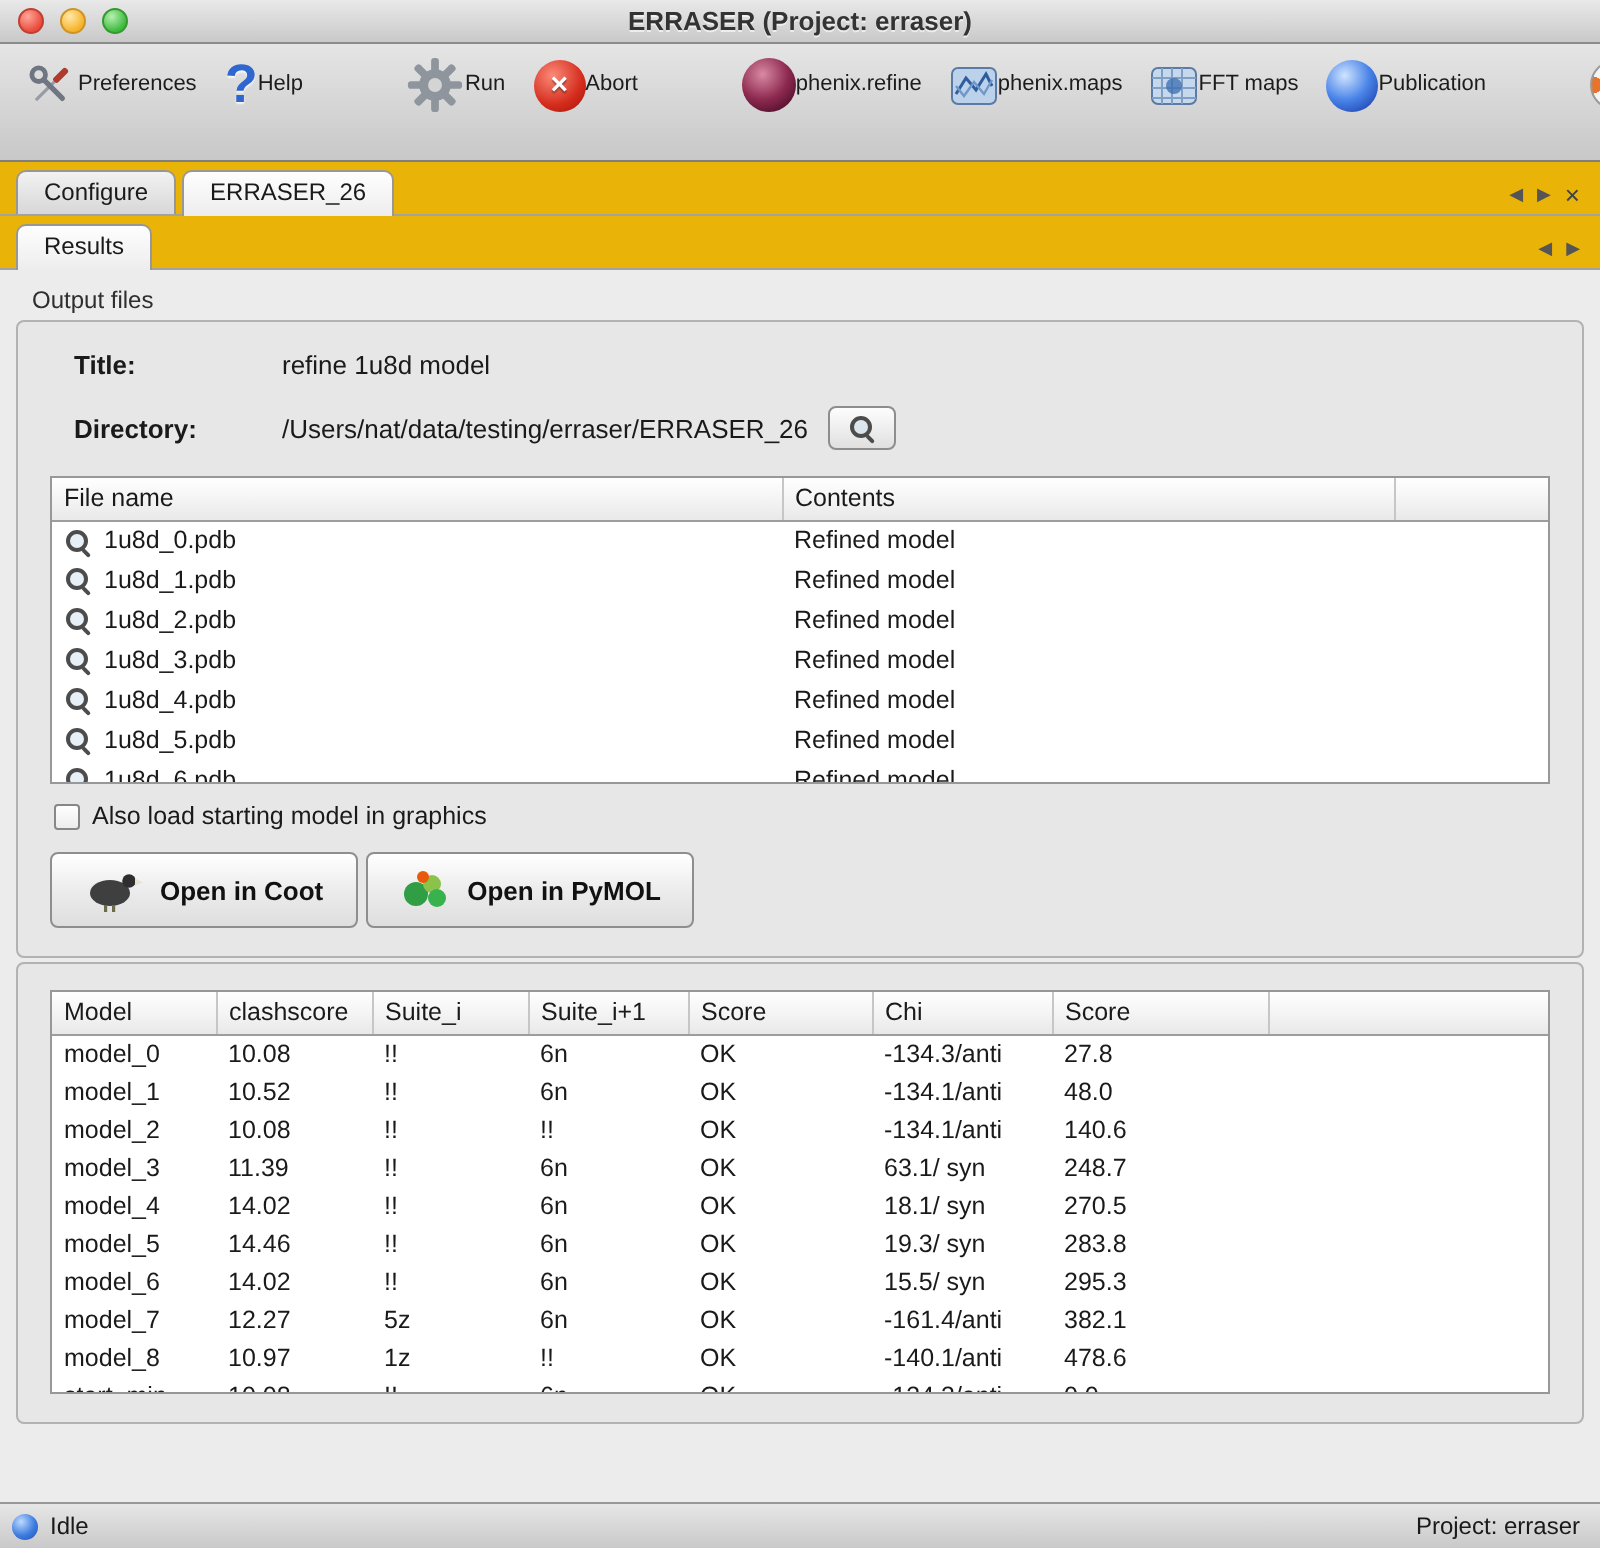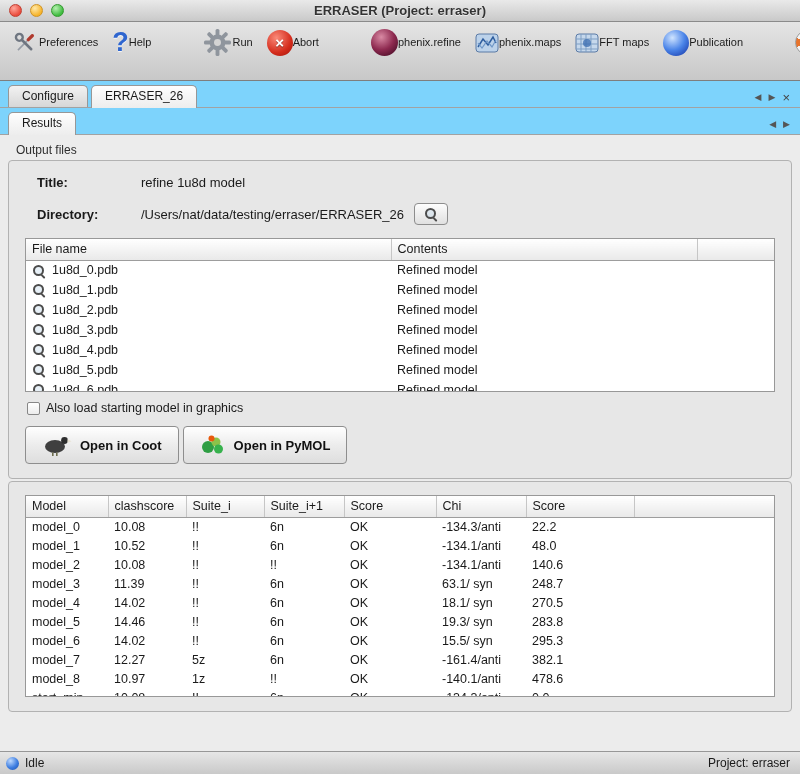--- a/index.html
+++ b/index.html
@@ -26,21 +26,21 @@
   .icon-help::after { content:"?"; }
   .icon-abort { width:26px; height:26px; border-radius:50%; background:radial-gradient(circle at 36% 30%, #fb8a79, #d42c1c 60%, #a01309); display:flex; align-items:center; justify-content:center; color:#fff; font-weight:bold; font-size:15px; line-height:1; text-shadow:0 1px 1px rgba(0,0,0,.4); }
   .icon-abort::after { content:"×"; }
   .icon-refine { width:27px; height:27px; border-radius:50%; background:radial-gradient(circle at 38% 30%, #d98aa4, #8e2a50 50%, #4f0f2b 85%); }
   .icon-globe { width:26px; height:26px; border-radius:50%; background:radial-gradient(circle at 36% 30%, #cfe4ff, #4a84e8 50%, #1c3fae 90%); }
   .icon-ring { width:25px; height:25px; border-radius:50%; position:relative; border:1px solid #9a9a9a;
     background:conic-gradient(from -22.5deg, #e8742c 0 45deg, #f4f4f4 0 90deg, #e8742c 0 135deg, #f4f4f4 0 180deg, #e8742c 0 225deg, #f4f4f4 0 270deg, #e8742c 0 315deg, #f4f4f4 0 360deg); }
   .icon-ring::after { content:""; position:absolute; inset:6px; border-radius:50%; background:#d6d6d6; border:1px solid #9a9a9a; }
 
   
-  .tabstrip { flex:none; display:flex; align-items:flex-end; padding:5px 10px 0 8px; border-bottom:1px solid #a2a2a2; background:#7dd3fc; height:27px; }
+  .tabstrip { flex:none; display:flex; align-items:flex-end; padding:5px 10px 0 8px; border-bottom:1px solid #a2a2a2; background:#eab308; height:27px; }
   .tab { font-size:12px; padding:3px 13px 4px; border:1px solid #979797; border-bottom:none; border-radius:5px 5px 0 0; background:linear-gradient(#f2f2f2,#d7d7d7); margin-right:3px; white-space:nowrap; }
   .tab.active { background:linear-gradient(#fefefe,#ededed); margin-bottom:-1px; padding-bottom:5px; }
   .tab-nav { margin-left:auto; display:flex; align-items:center; gap:7px; color:#555; font-size:9px; padding-bottom:5px; }
   .tab-nav .x { font-size:13px; line-height:9px; color:#444; }
 
   
   .content { flex:1; overflow:hidden; padding-top:2px; }
   .group { margin:2px 8px 0 8px; }
   .group-label { font-size:12px; color:#2e2e2e; margin:6px 0 3px 8px; }
   .group-body { border:1px solid #b2b2b2; border-radius:4px; background:#e7e7e7; }
@@ -330,21 +330,21 @@
                 </tr>
               </thead>
             <tbody>
                 <tr>
                   <td>model_0</td>
                   <td>10.08</td>
                   <td>!!</td>
                   <td>6n</td>
                   <td>OK</td>
                   <td>-134.3/anti</td>
-                  <td>22.2</td>
+                  <td>27.8</td>
                   <td></td>
                 </tr>
                 <tr>
                   <td>model_1</td>
                   <td>10.52</td>
                   <td>!!</td>
                   <td>6n</td>
                   <td>OK</td>
                   <td>-134.1/anti</td>
                   <td>48.0</td>

